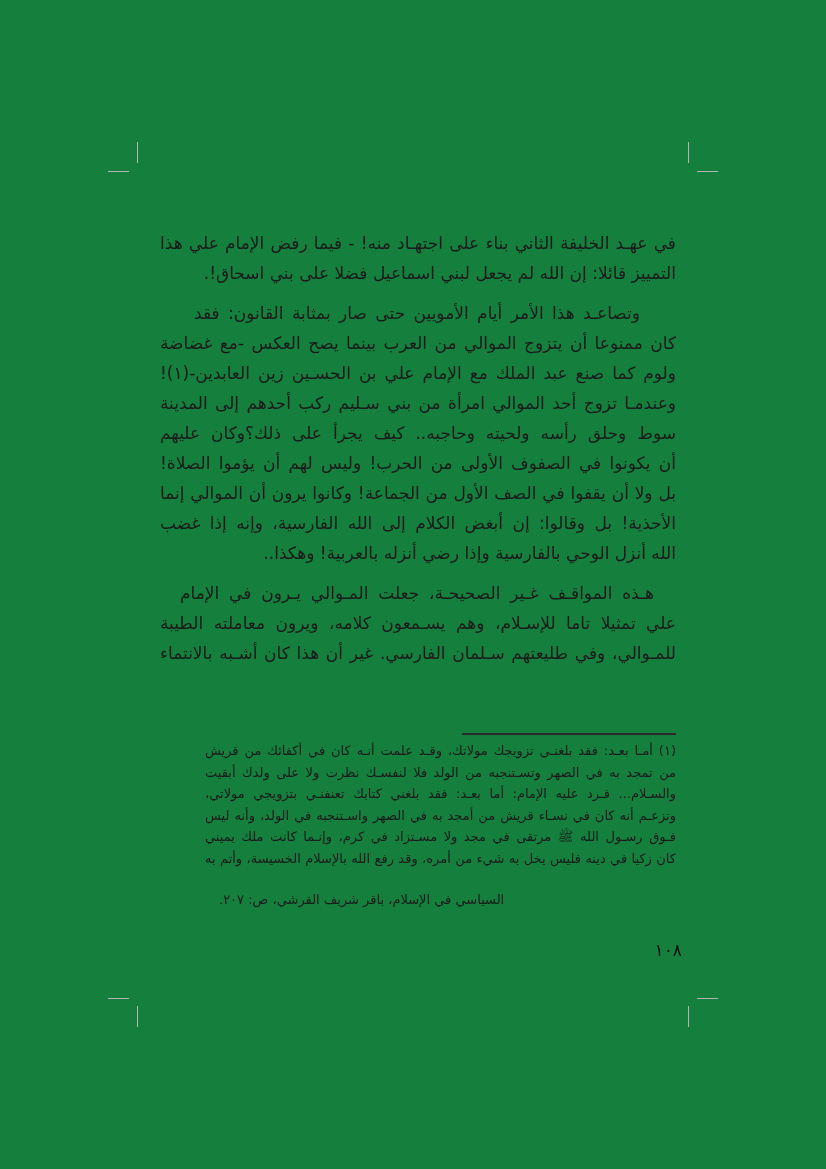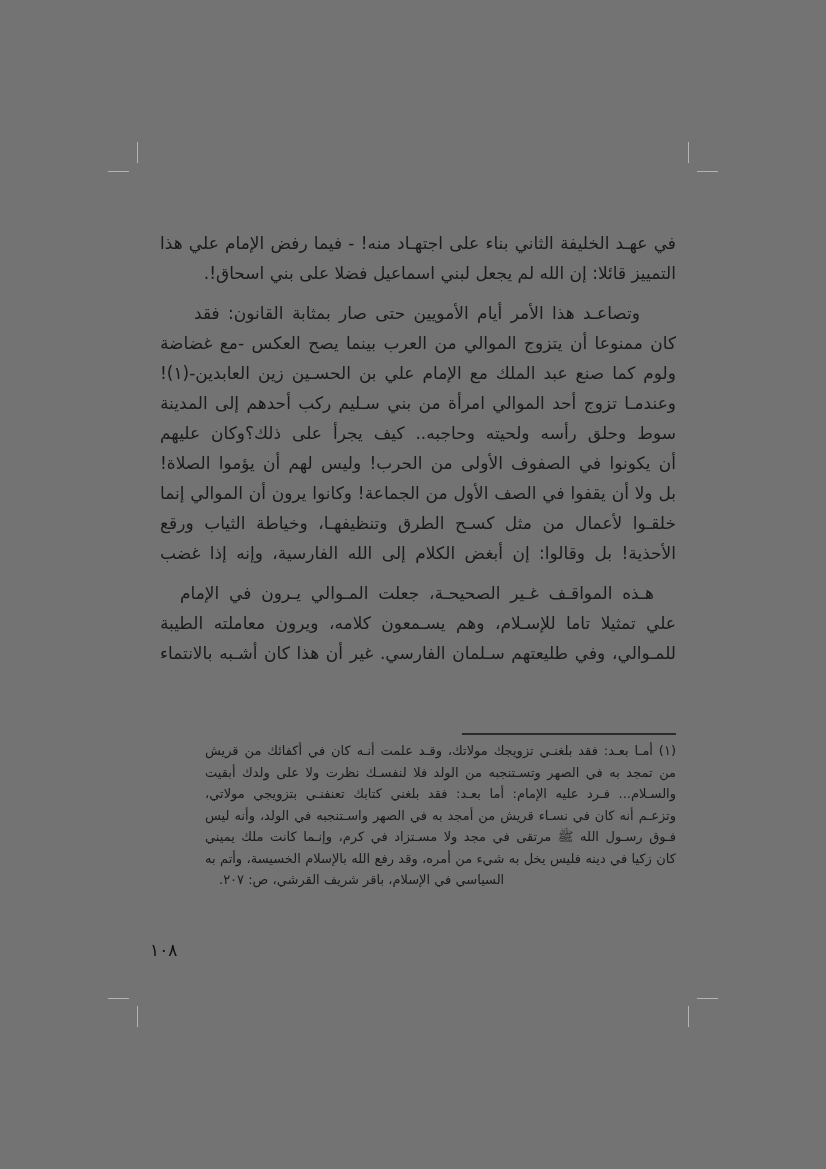--- a/index.html
+++ b/index.html
@@ -1,20 +1,20 @@
 <!DOCTYPE html>
 <html lang="ar" dir="rtl"><head>
 <meta charset="utf-8">
 <style>
   html, body { margin: 0; padding: 0; background: #ffffff; }
   .page {
     position: relative;
     width: 826px;
     height: 1169px;
-    background: #737373;
+    background: #15803d;
     font-family: "DejaVu Sans", sans-serif;
     color: #1a1a1a;
     direction: rtl;
     overflow: hidden;
   }
   
   .crop { position: absolute; background: #b4b4b4; }
   .crop.v { width: 1px; height: 21px; }
   .crop.h { width: 21px; height: 1px; }
   .crop.tl-v { left: 137px; top: 142px; }
@@ -63,28 +63,28 @@
     font-size: 13px;
     line-height: 21.5px;
     direction: rtl;
   }
   .fline {
     text-align: justify;
     text-align-last: justify;
     height: 21.5px;
     overflow: hidden;
   }
-  .fline.flush-left { text-align: center; text-align-last: left; padding-left: 14px; }
+  .fline.flush-left { text-align: center; text-align-last: left; padding-left: 14px; margin-top: 20px; }
   
   .page-number {
     position: absolute;
     top: 940px;
-    left: 150px;
+    left: 131px;
     width: 551px;
-    text-align: left;
+    text-align: right;
     font-size: 17px;
     letter-spacing: 3px;
     color: #111111;
   }
 </style>
 </head>
 <body>
 
 <div class="page">
 
@@ -105,22 +105,22 @@
     </div>
 
     <div class="para">
       <div class="bline indent-1">وتصاعـد هذا الأمر أيام الأمويين حتى صار بمثابة القانون: فقد</div>
       <div class="bline">كان ممنوعا أن يتزوج الموالي من العرب بينما يصح العكس -مع غضاضة</div>
       <div class="bline">ولوم كما صنع عبد الملك مع الإمام علي بن الحسـين زين العابدين-(١)!</div>
       <div class="bline">وعندمـا تزوج أحد الموالي امرأة من بني سـليم ركب أحدهم إلى المدينة</div>
       <div class="bline">سوط وحلق رأسه ولحيته وحاجبه.. كيف يجرأ على ذلك؟وكان عليهم</div>
       <div class="bline">أن يكونوا في الصفوف الأولى من الحرب! وليس لهم أن يؤموا الصلاة!</div>
       <div class="bline">بل ولا أن يقفوا في الصف الأول من الجماعة! وكانوا يرون أن الموالي إنما</div>
-      <div class="bline">خلقـوا لأعمال من مثل كسـح الطرق وتنظيفهـا، وخياطة الثياب ورقع</div>
       <div class="bline">الأحذية! بل وقالوا: إن أبغض الكلام إلى الله الفارسية، وإنه إذا غضب</div>
+      <div class="bline last">الله أنزل الوحي بالفارسية وإذا رضي أنزله بالعربية! وهكذا..</div>
     </div>
 
     <div class="para">
       <div class="bline indent-2">هـذه المواقـف غـير الصحيحـة، جعلت المـوالي يـرون في الإمام</div>
       <div class="bline">علي تمثيلا تاما للإسـلام، وهم يسـمعون كلامه، ويرون معاملته الطيبة</div>
       <div class="bline">للمـوالي، وفي طليعتهم سـلمان الفارسي. غير أن هذا كان أشـبه بالانتماء</div>
     </div>
 
   </div>
 

